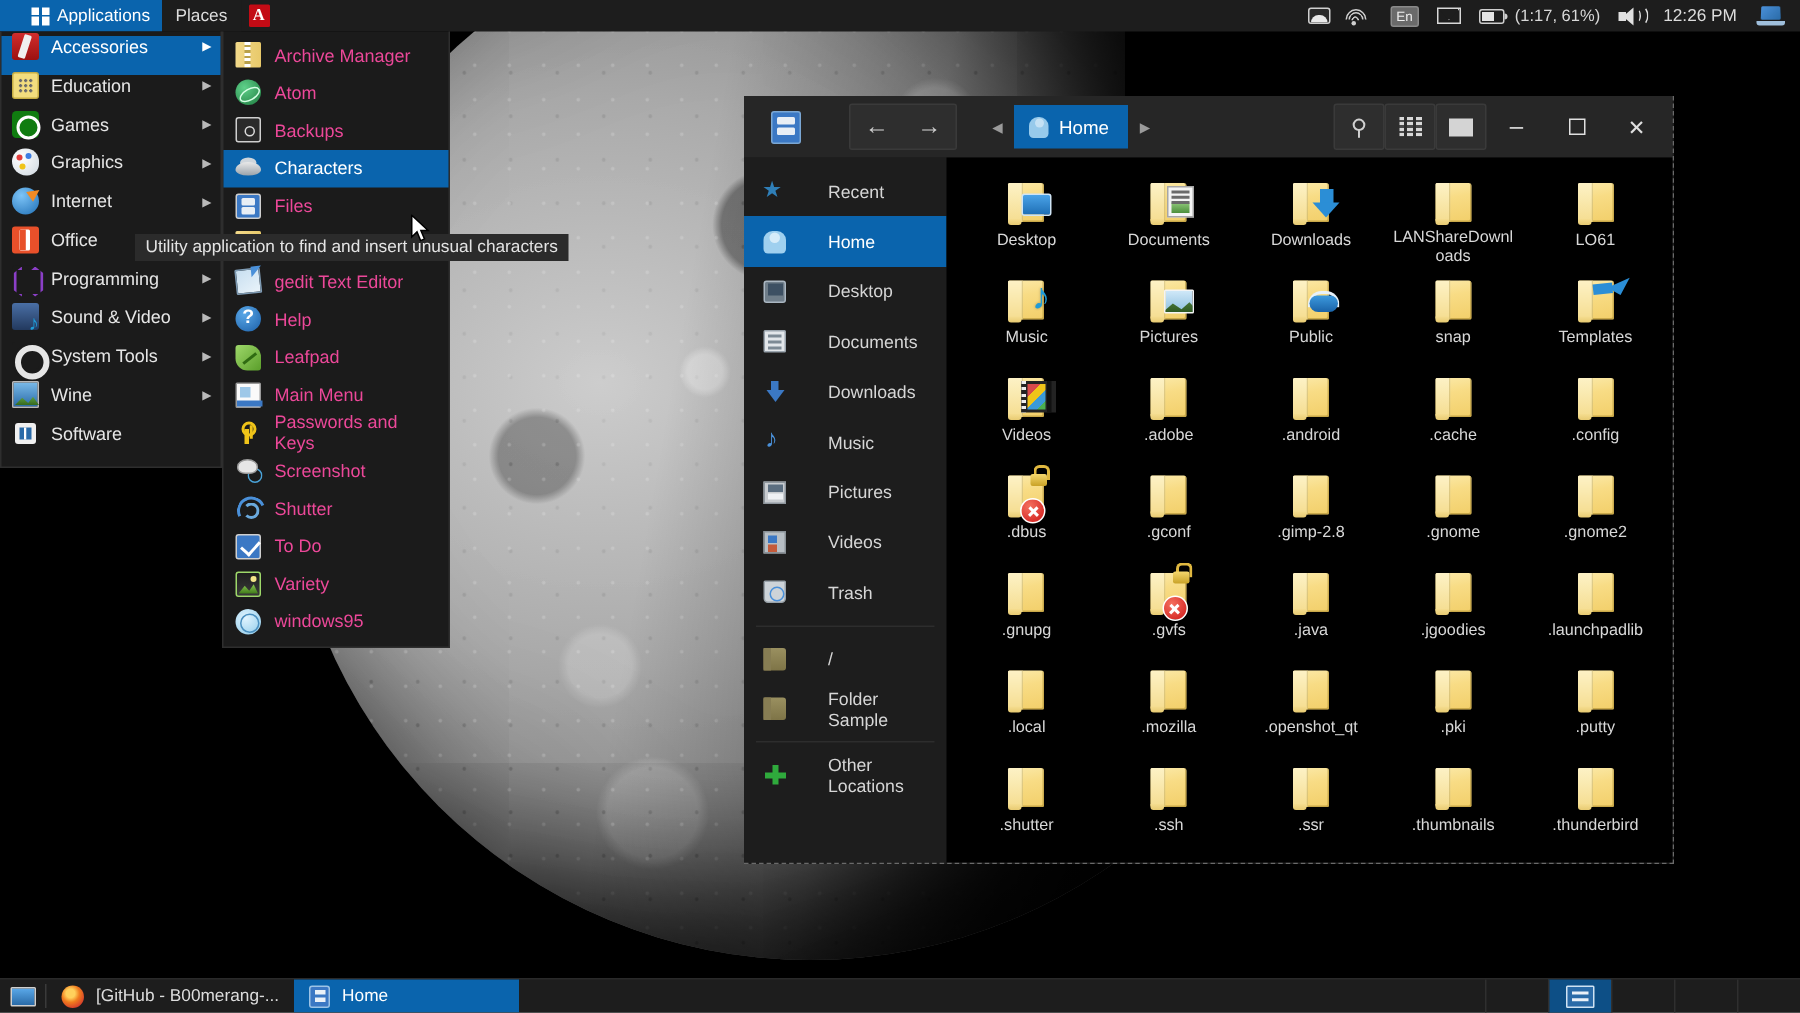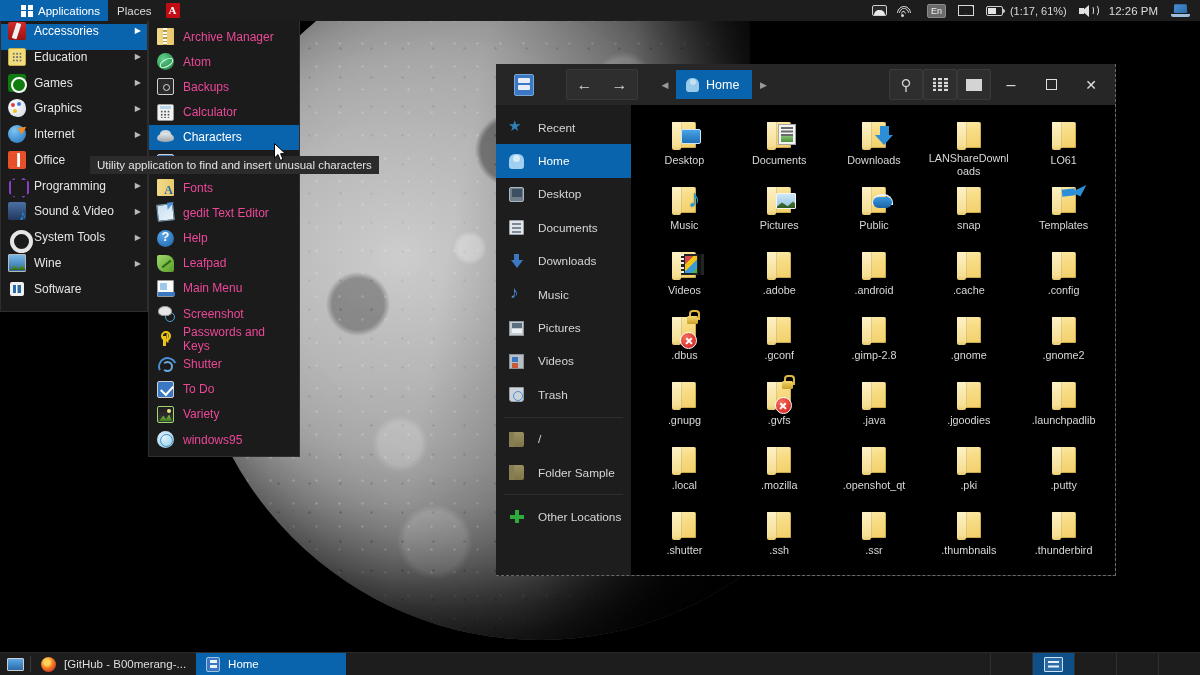--- a/index.html
+++ b/index.html
@@ -259,21 +259,21 @@
     background-image:linear-gradient(#d4d4d4 0 2px,transparent 2px 5px);}
   .wbtn{width:40px;height:34px;display:flex;align-items:center;justify-content:center;color:#e0e0e0;font-size:14px;}
   .wbtn.min{font-size:16px;}
   .sqr{width:11px;height:11px;border:1.5px solid #e0e0e0;}
 
   .fm-body{flex:1;display:flex;min-height:0;}
   .fm-side{
     width:135px;flex:0 0 135px;background:#1d1d1d;padding-top:6px;
   }
   .side-row{
-    display:flex;align-items:center;gap:14px;height:33.4px;padding:0 8px 0 13px;
+    display:flex;align-items:center;gap:28px;height:33.4px;padding:0 8px 0 13px;
     color:#d6d6d6;font-size:11.8px;
   }
   .side-row.sel{background:#0a64ad;color:#fff;}
   .side-sep{height:1px;background:#2d2d2d;margin:5px 8px;}
   .sd{width:15px;height:15px;flex:0 0 15px;position:relative;}
   .d-recent{background:transparent;}
   .d-recent:after{content:"★";position:absolute;left:-1px;top:-3px;font-size:15px;color:#2f7fb8;}
   .d-home{background:#9fd0ef;border-radius:6px 6px 3px 3px;}
   .d-home:after{content:"";position:absolute;left:4px;top:1.5px;width:7px;height:7px;background:#d6ecf9;border-radius:50%;}
   .d-desk{background:#6f7d89;border-radius:2px;border:1px solid #aab6c1;}
@@ -841,24 +841,20 @@
       <span>Archive Manager</span>
     </div>
     <div class="sub-row">
       <span class="si s-atom"></span>
       <span>Atom</span>
     </div>
     <div class="sub-row">
       <span class="si s-back"></span>
       <span>Backups</span>
     </div>
-    <div class="sub-row">
-      <span class="si s-calc"></span>
-      <span>Calculator</span>
-    </div>
     <div class="sub-row sel">
       <span class="si s-char"></span>
       <span>Characters</span>
     </div>
     <div class="sub-row">
       <span class="si s-files"></span>
       <span>Files</span>
     </div>
     <div class="sub-row">
       <span class="si s-fonts"></span>
@@ -874,26 +870,26 @@
     </div>
     <div class="sub-row">
       <span class="si s-leaf"></span>
       <span>Leafpad</span>
     </div>
     <div class="sub-row">
       <span class="si s-main"></span>
       <span>Main Menu</span>
     </div>
     <div class="sub-row">
+      <span class="si s-pass"></span>
+      <span>Passwords and Keys</span>
+    </div>
+    <div class="sub-row">
       <span class="si s-shot"></span>
       <span>Screenshot</span>
-    </div>
-    <div class="sub-row">
-      <span class="si s-pass"></span>
-      <span>Passwords and Keys</span>
     </div>
     <div class="sub-row">
       <span class="si s-shut"></span>
       <span>Shutter</span>
     </div>
     <div class="sub-row">
       <span class="si s-todo"></span>
       <span>To Do</span>
     </div>
     <div class="sub-row">

